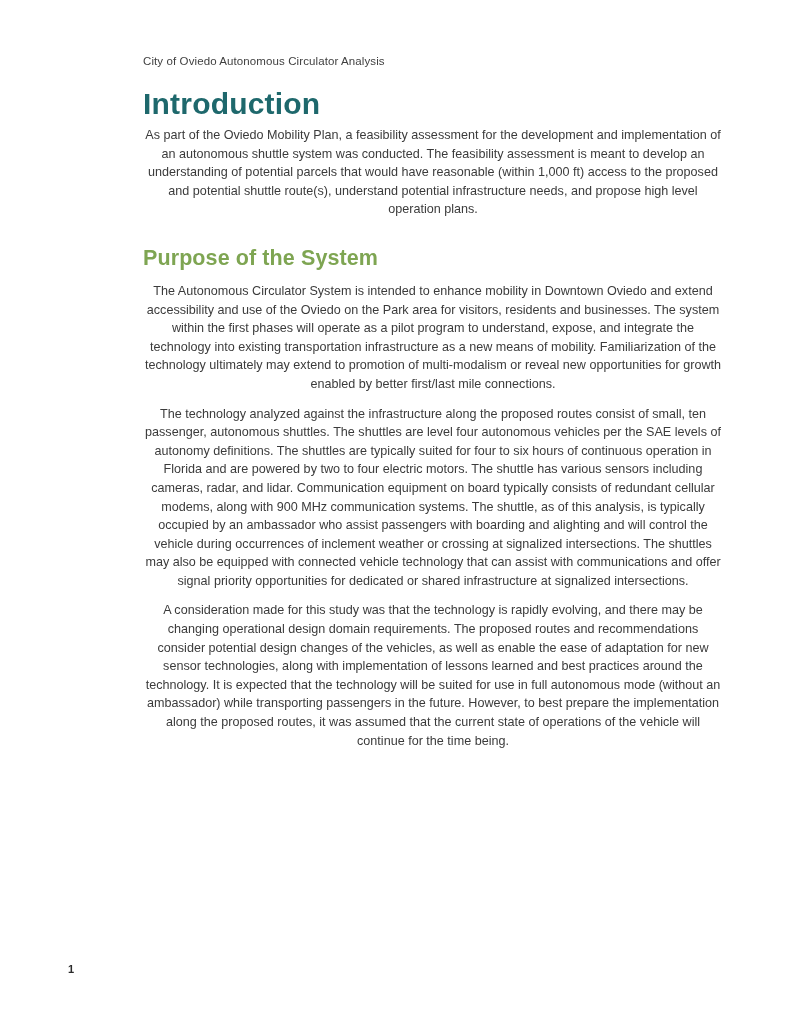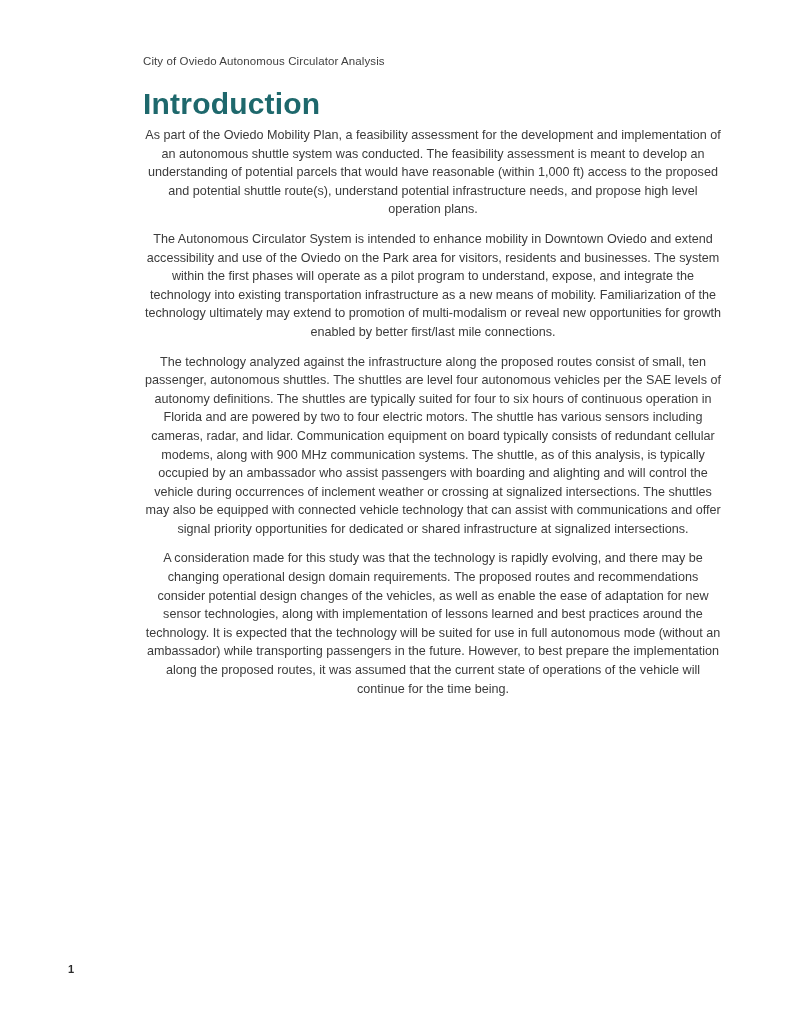--- a/index.html
+++ b/index.html
@@ -63,20 +63,21 @@
 
 <div class="page">
   <div class="content">
 
     <div class="doc-header">City of Oviedo Autonomous Circulator Analysis</div>
 
     <h1 class="doc-title">Introduction</h1>
 
     <p class="body-para">As part of the Oviedo Mobility Plan, a feasibility assessment for the development and implementation of an autonomous shuttle system was conducted. The feasibility assessment is meant to develop an understanding of potential parcels that would have reasonable (within 1,000 ft) access to the proposed and potential shuttle route(s), understand potential infrastructure needs, and propose high level operation plans.</p>
 
+    <h2 class="section-heading">Purpose of the System</h2>
 
     <p class="body-para">The Autonomous Circulator System is intended to enhance mobility in Downtown Oviedo and extend accessibility and use of the Oviedo on the Park area for visitors, residents and businesses. The system within the first phases will operate as a pilot program to understand, expose, and integrate the technology into existing transportation infrastructure as a new means of mobility. Familiarization of the technology ultimately may extend to promotion of multi-modalism or reveal new opportunities for growth enabled by better first/last mile connections.</p>
 
 
     <p class="body-para">The technology analyzed against the infrastructure along the proposed routes consist of small, ten passenger, autonomous shuttles. The shuttles are level four autonomous vehicles per the SAE levels of autonomy definitions. The shuttles are typically suited for four to six hours of continuous operation in Florida and are powered by two to four electric motors. The shuttle has various sensors including cameras, radar, and lidar. Communication equipment on board typically consists of redundant cellular modems, along with 900 MHz communication systems. The shuttle, as of this analysis, is typically occupied by an ambassador who assist passengers with boarding and alighting and will control the vehicle during occurrences of inclement weather or crossing at signalized intersections. The shuttles may also be equipped with connected vehicle technology that can assist with communications and offer signal priority opportunities for dedicated or shared infrastructure at signalized intersections.</p>
 
     <p class="body-para">A consideration made for this study was that the technology is rapidly evolving, and there may be changing operational design domain requirements. The proposed routes and recommendations consider potential design changes of the vehicles, as well as enable the ease of adaptation for new sensor technologies, along with implementation of lessons learned and best practices around the technology. It is expected that the technology will be suited for use in full autonomous mode (without an ambassador) while transporting passengers in the future. However, to best prepare the implementation along the proposed routes, it was assumed that the current state of operations of the vehicle will continue for the time being.</p>
 
   </div>
 

